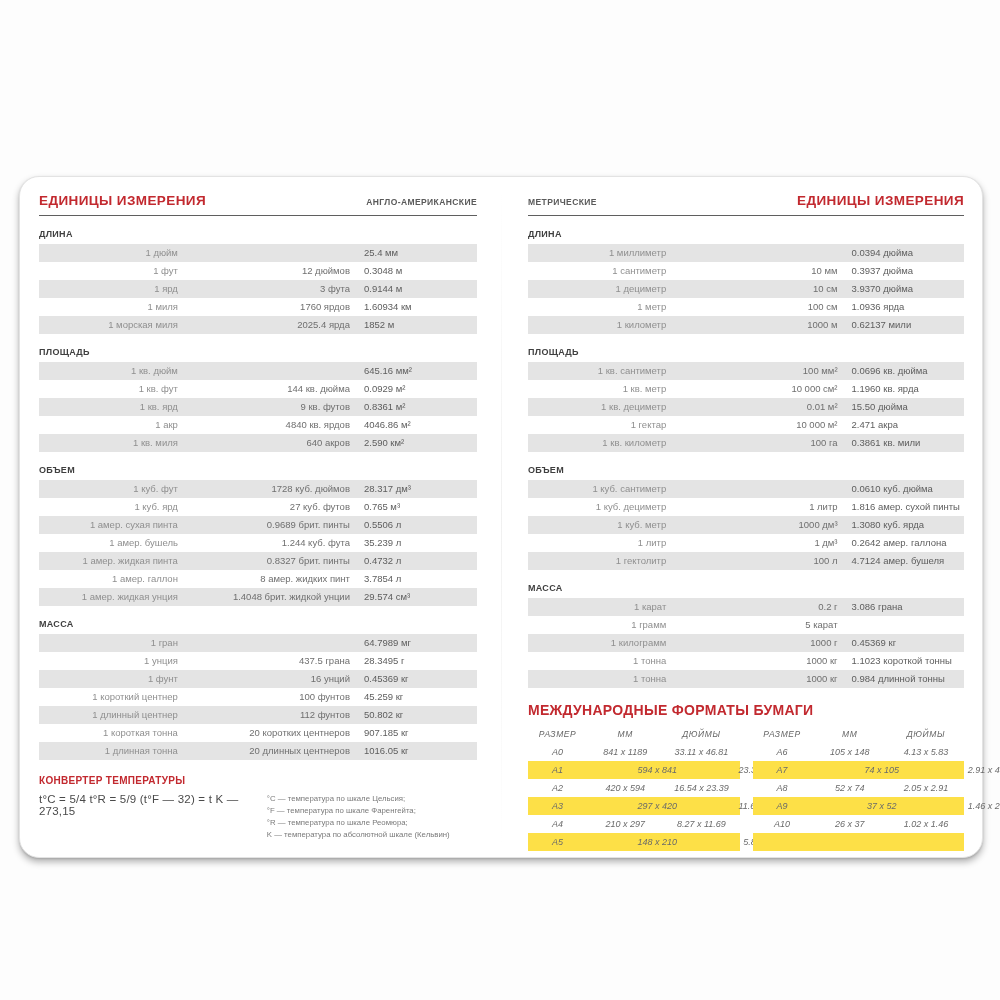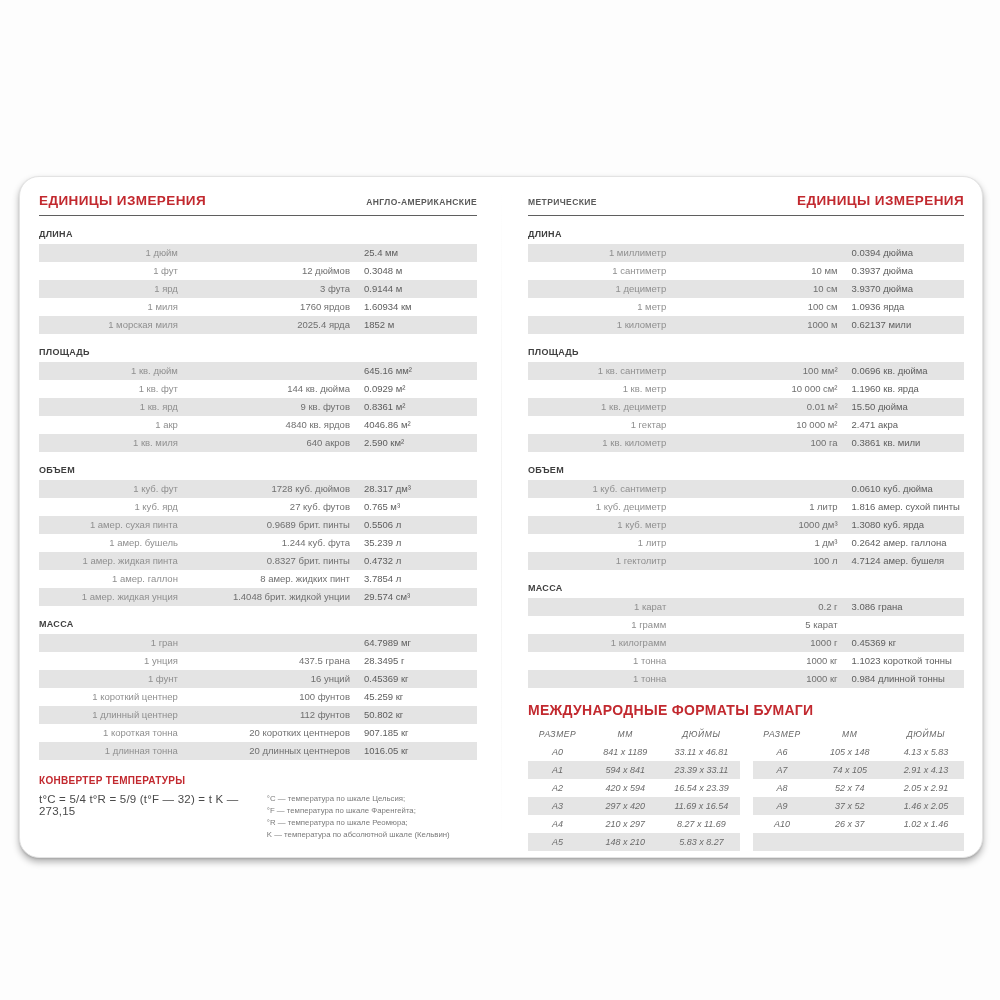--- a/index.html
+++ b/index.html
@@ -30,21 +30,21 @@
   .temp-title{font-size:10px;font-weight:bold;color:var(--red);letter-spacing:0.3px;margin-bottom:7px;}
   .temp-body{display:flex;align-items:flex-start;}
   .temp-formula{flex:1;font-size:11.5px;font-weight:normal;color:#4a4a4a;letter-spacing:0.2px;}
   .temp-notes{width:48%;font-size:7.8px;color:#7a7a7a;line-height:1.55;text-align:left;}
   .paper{margin-top:14px;}
   .paper-title{font-size:14px;font-weight:bold;color:var(--red);letter-spacing:0.3px;margin-bottom:7px;}
   .paper-tables{display:flex;gap:13px;}
   .ptable{flex:1;}
   .prow{display:grid;grid-template-columns:28% 36% 36%;height:18px;line-height:18px;
     font-size:9px;color:#6a6a6a;text-align:center;font-style:italic;}
-  .prow.gray{background:#e5e5e5;}
+  .prow.gray{background:#fde047;gap:32px;}
   .prow.phead{font-size:8.5px;color:#666666;letter-spacing:0.6px;}
 </style>
 </head>
 <body>
 
 <div class="canvas">
   <div class="spread">
 
     <div class="page page-left">
       <div class="page-header">

